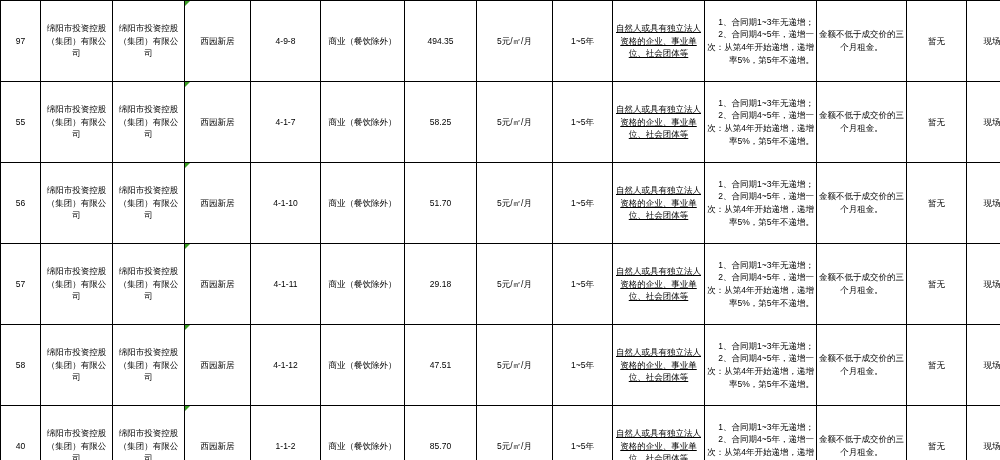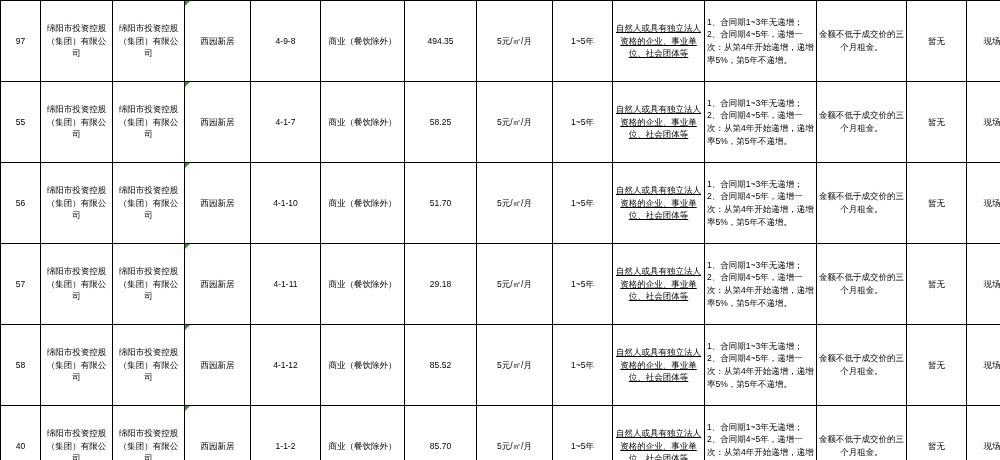--- a/index.html
+++ b/index.html
@@ -49,21 +49,21 @@
   .c-price { width: 76px; }
   .c-term  { width: 60px; }
   .c-cond  { width: 92px; }
   .c-pay   { width: 112px; }
   .c-dep   { width: 90px; }
   .c-other { width: 60px; }
   .c-mode  { width: 68px; }
 
   .cell-text { display: block; }
   .multi { line-height: 1.45; }
-  .ol-item { display: block; text-align: left; }
+  .ol-item { display: block; text-align: right; }
   .pay-cell { text-align: left; padding-left: 4px; padding-right: 4px; }
   .cond-cell { text-align: left; padding-left: 4px; padding-right: 4px; text-decoration: underline; }
   .dep-cell { text-align: left; padding-left: 4px; padding-right: 4px; }
 
   
   .marker {
     position: absolute;
     top: 0;
     left: 0;
     width: 0;
@@ -292,21 +292,21 @@
             <span class="marker"></span>
             <span class="cell-text">西园新居</span>
           </td>
           <td class="">
             <span class="cell-text">4-1-12</span>
           </td>
           <td class="">
             <span class="cell-text">商业（餐饮除外）</span>
           </td>
           <td class="">
-            <span class="cell-text">85.52</span>
+            <span class="cell-text">47.51</span>
           </td>
           <td class="">
             <span class="cell-text">5元/㎡/月</span>
           </td>
           <td class="">
             <span class="cell-text">1~5年</span>
           </td>
           <td class="cond-cell multi">
             <span class="cell-text">自然人或具有独立法人资格的企业、事业单位、社会团体等</span>
           </td>

